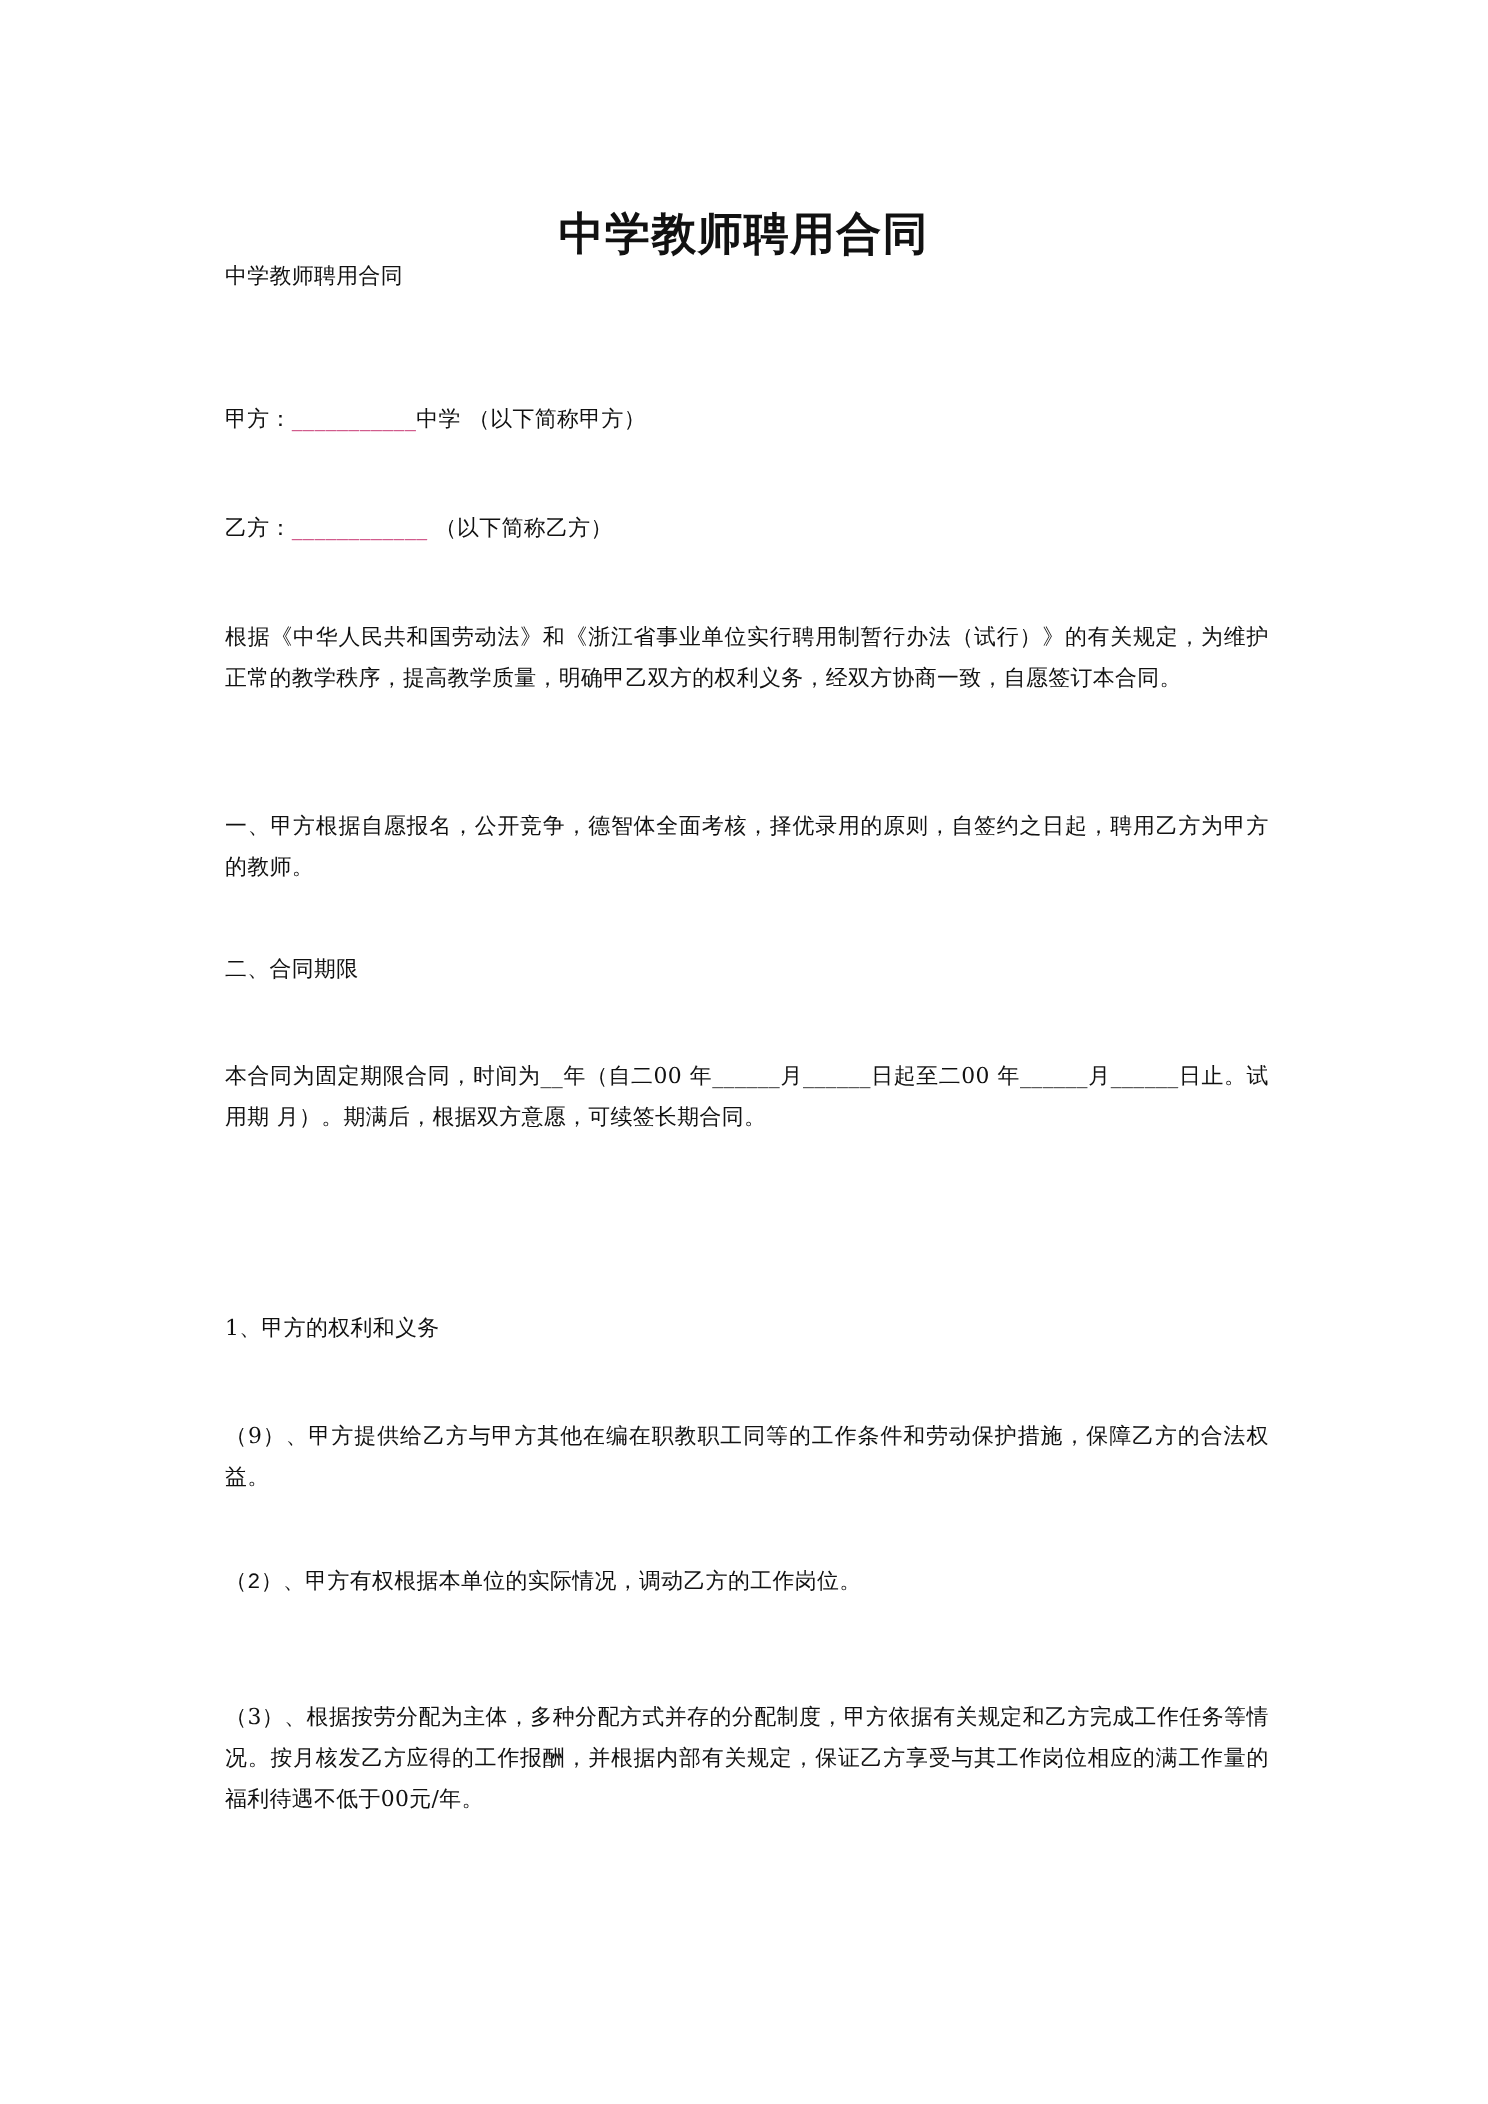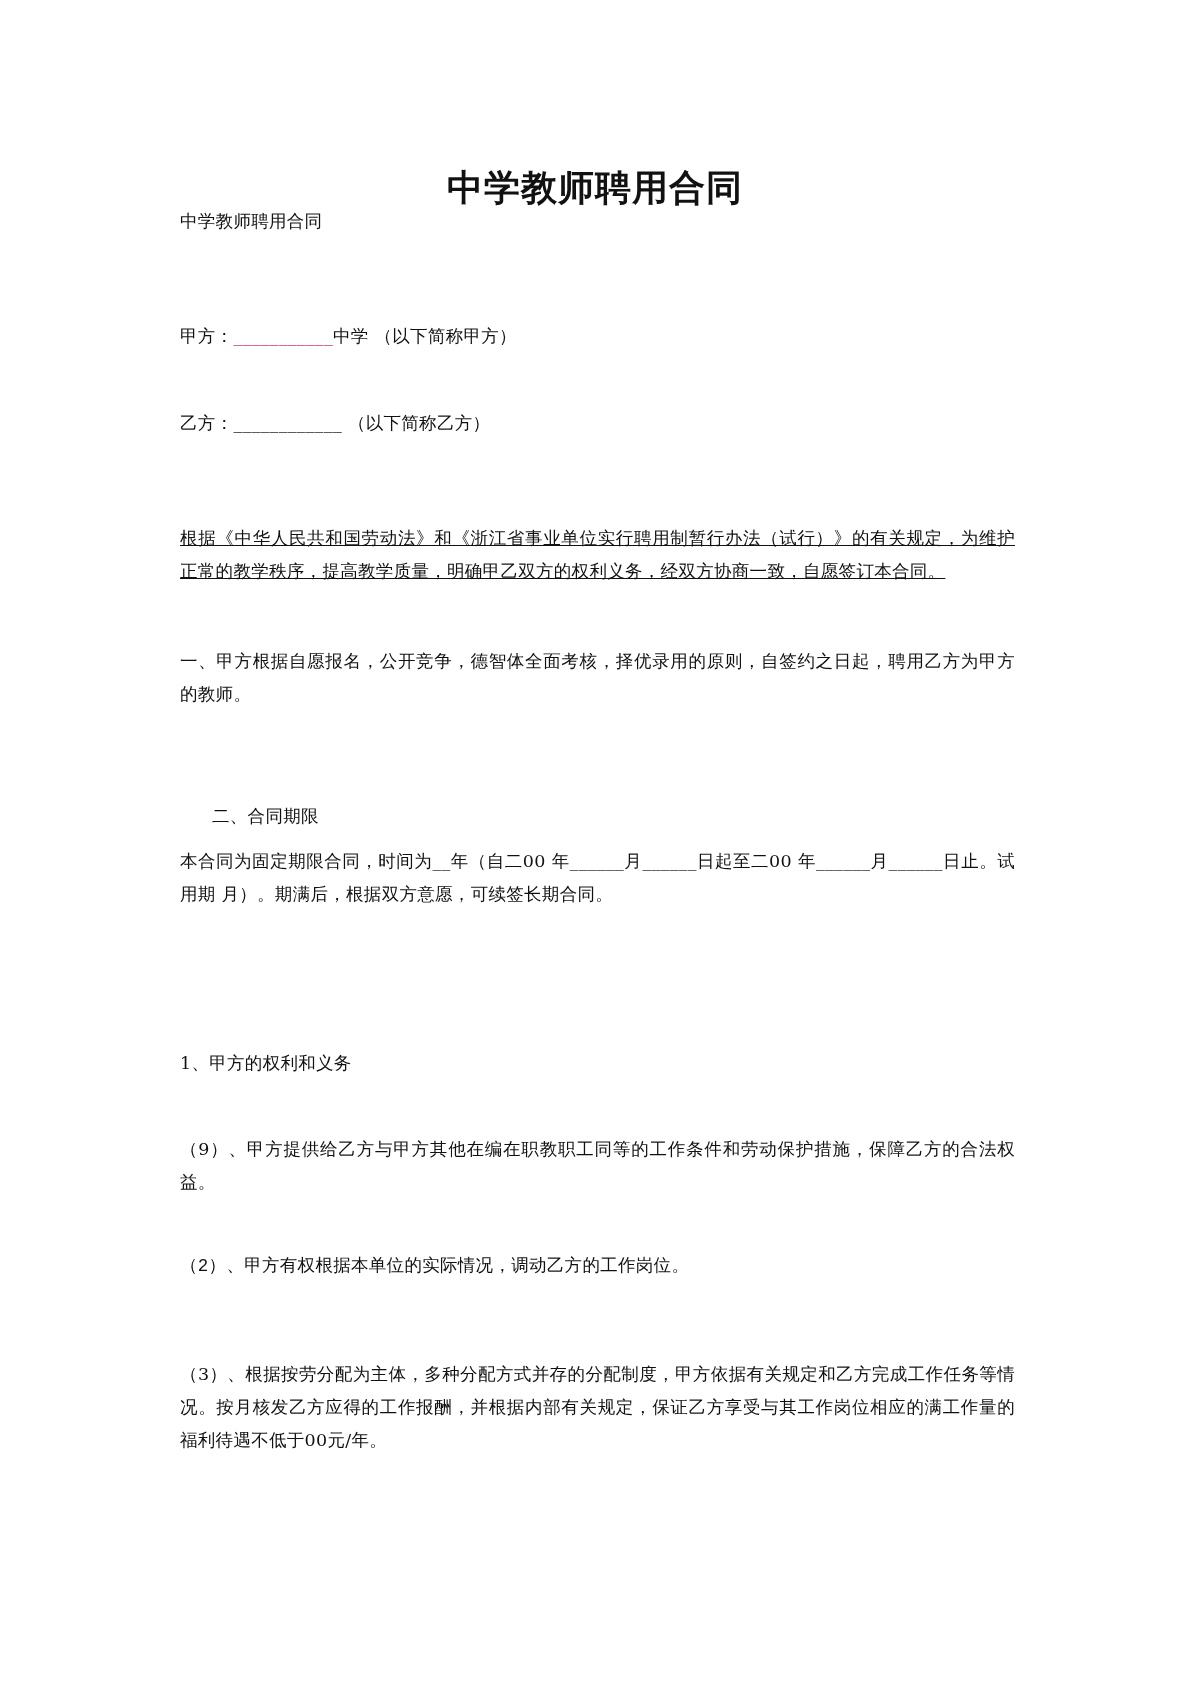--- a/index.html
+++ b/index.html
@@ -18,28 +18,28 @@
 <div class="page">
   <div class="title">中学教师聘用合同</div>
 
   <div class="p" style="top:205px;">中学教师聘用合同</div>
 
   <div class="p" style="top:320px;">
     <span>甲方：</span><span style="color:#be185d;">___________</span><span>中学 （以下简称甲方）</span>
   </div>
 
   <div class="p" style="top:407px;">
-    <span>乙方：</span><span style="color:#000000;">____________</span><span> （以下简称乙方）</span>
+    <span>乙方：</span><span style="color:#be185d;">____________</span><span> （以下简称乙方）</span>
   </div>
 
-  <div class="p" style="top:522px;text-decoration:underline;">根据《中华人民共和国劳动法》和《浙江省事业单位实行聘用制暂行办法（试行）》的有关规定，为维护正常的教学秩序，提高教学质量，明确甲乙双方的权利义务，经双方协商一致，自愿签订本合同。</div>
+  <div class="p" style="top:494px;">根据《中华人民共和国劳动法》和《浙江省事业单位实行聘用制暂行办法（试行）》的有关规定，为维护正常的教学秩序，提高教学质量，明确甲乙双方的权利义务，经双方协商一致，自愿签订本合同。</div>
 
   <div class="p" style="top:645px;">一、甲方根据自愿报名，公开竞争，德智体全面考核，择优录用的原则，自签约之日起，聘用乙方为甲方的教师。</div>
 
-  <div class="p" style="top:800px;margin-left:32px;">二、合同期限</div>
+  <div class="p" style="top:760px;">二、合同期限</div>
 
   <div class="p" style="top:845px;">本合同为固定期限合同，时间为__年（自二00 年______月______日起至二00 年______月______日止。试用期 月）。期满后，根据双方意愿，可续签长期合同。</div>
 
 
   <div class="p" style="top:1047px;">1、甲方的权利和义务</div>
 
   <div class="p" style="top:1133px;">（9）、甲方提供给乙方与甲方其他在编在职教职工同等的工作条件和劳动保护措施，保障乙方的合法权益。</div>
 
   <div class="p" style="top:1250px;font-family:Liberation Mono, monospace;">（2）、甲方有权根据本单位的实际情况，调动乙方的工作岗位。</div>
 

